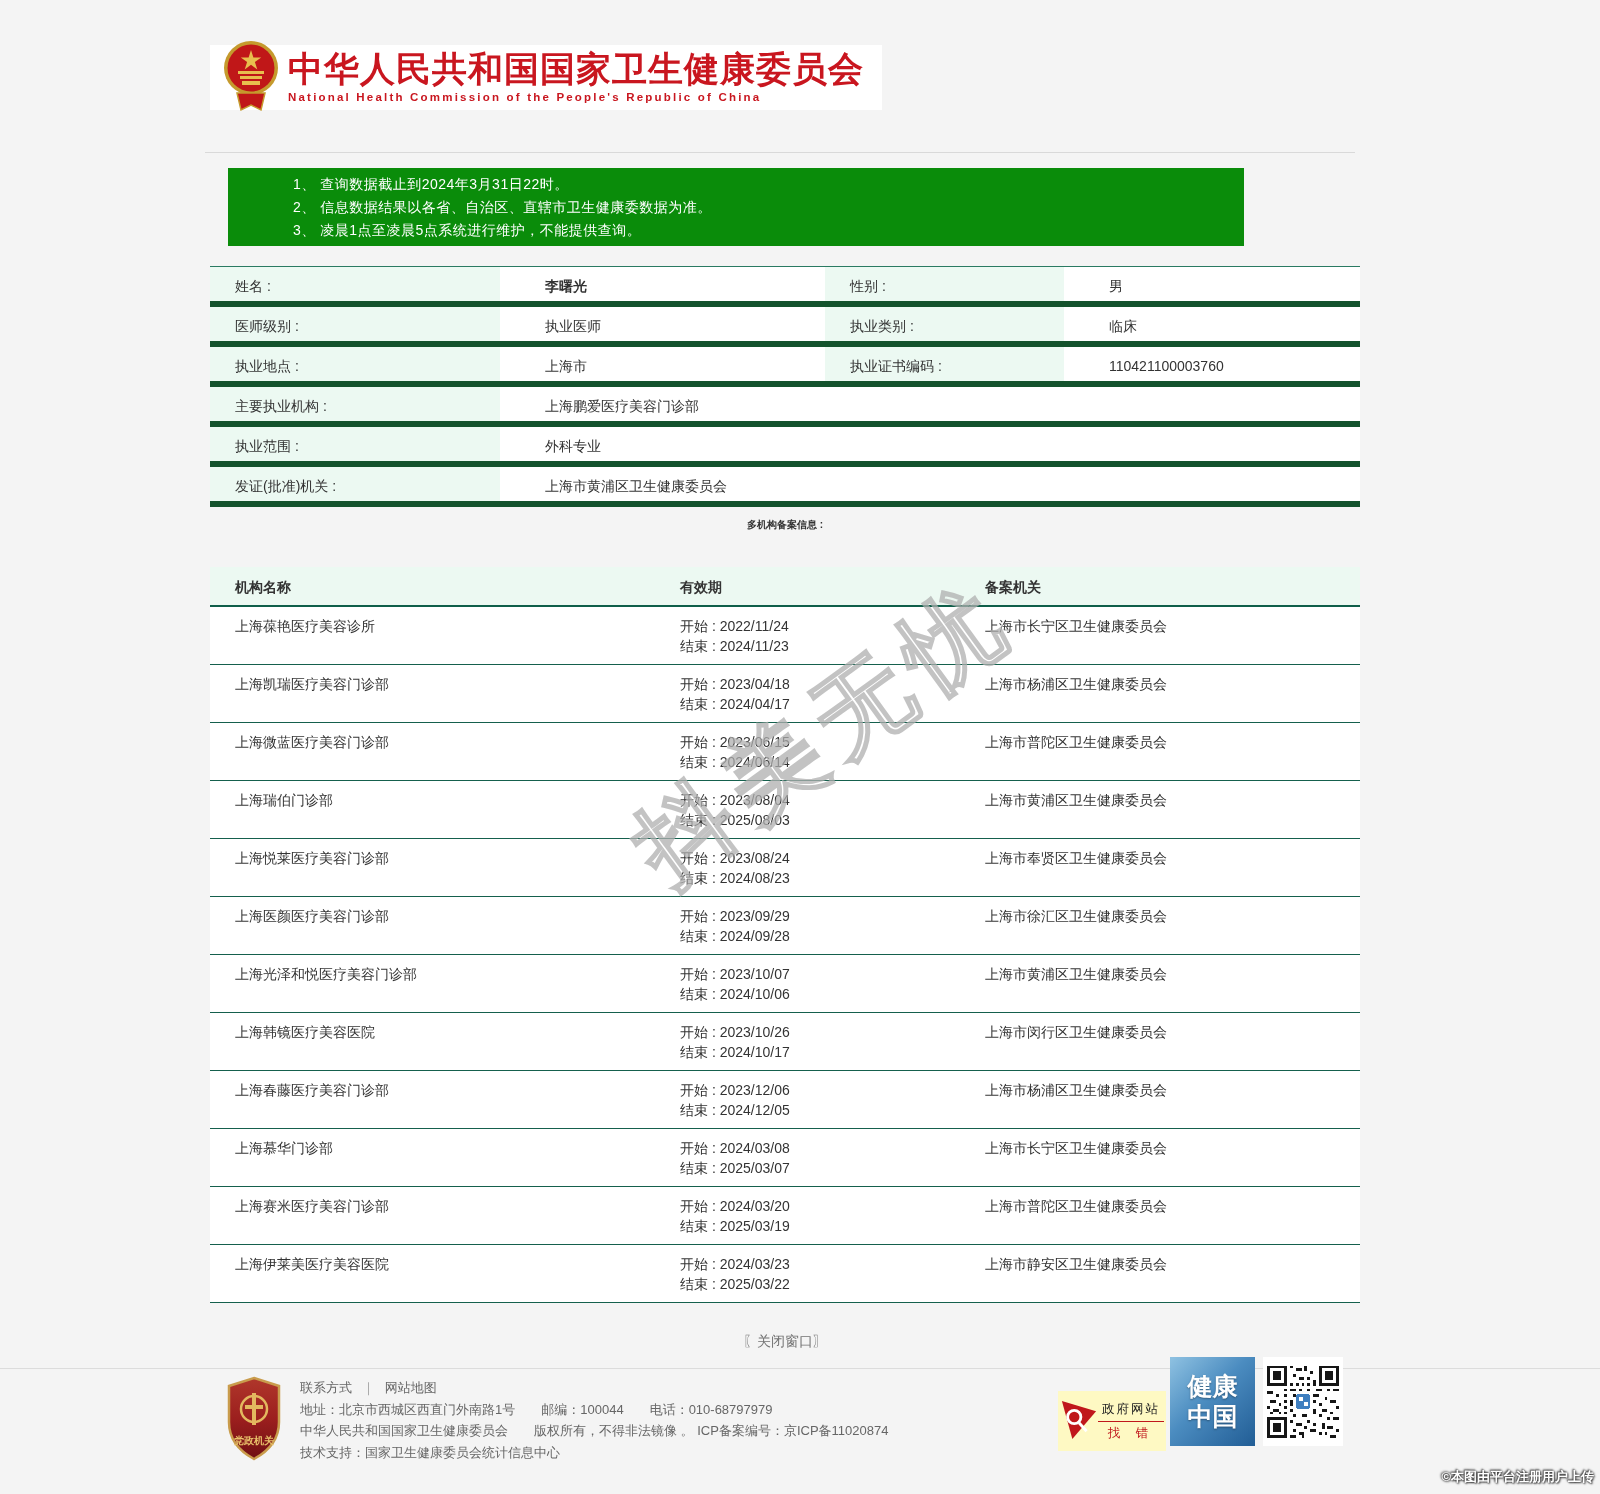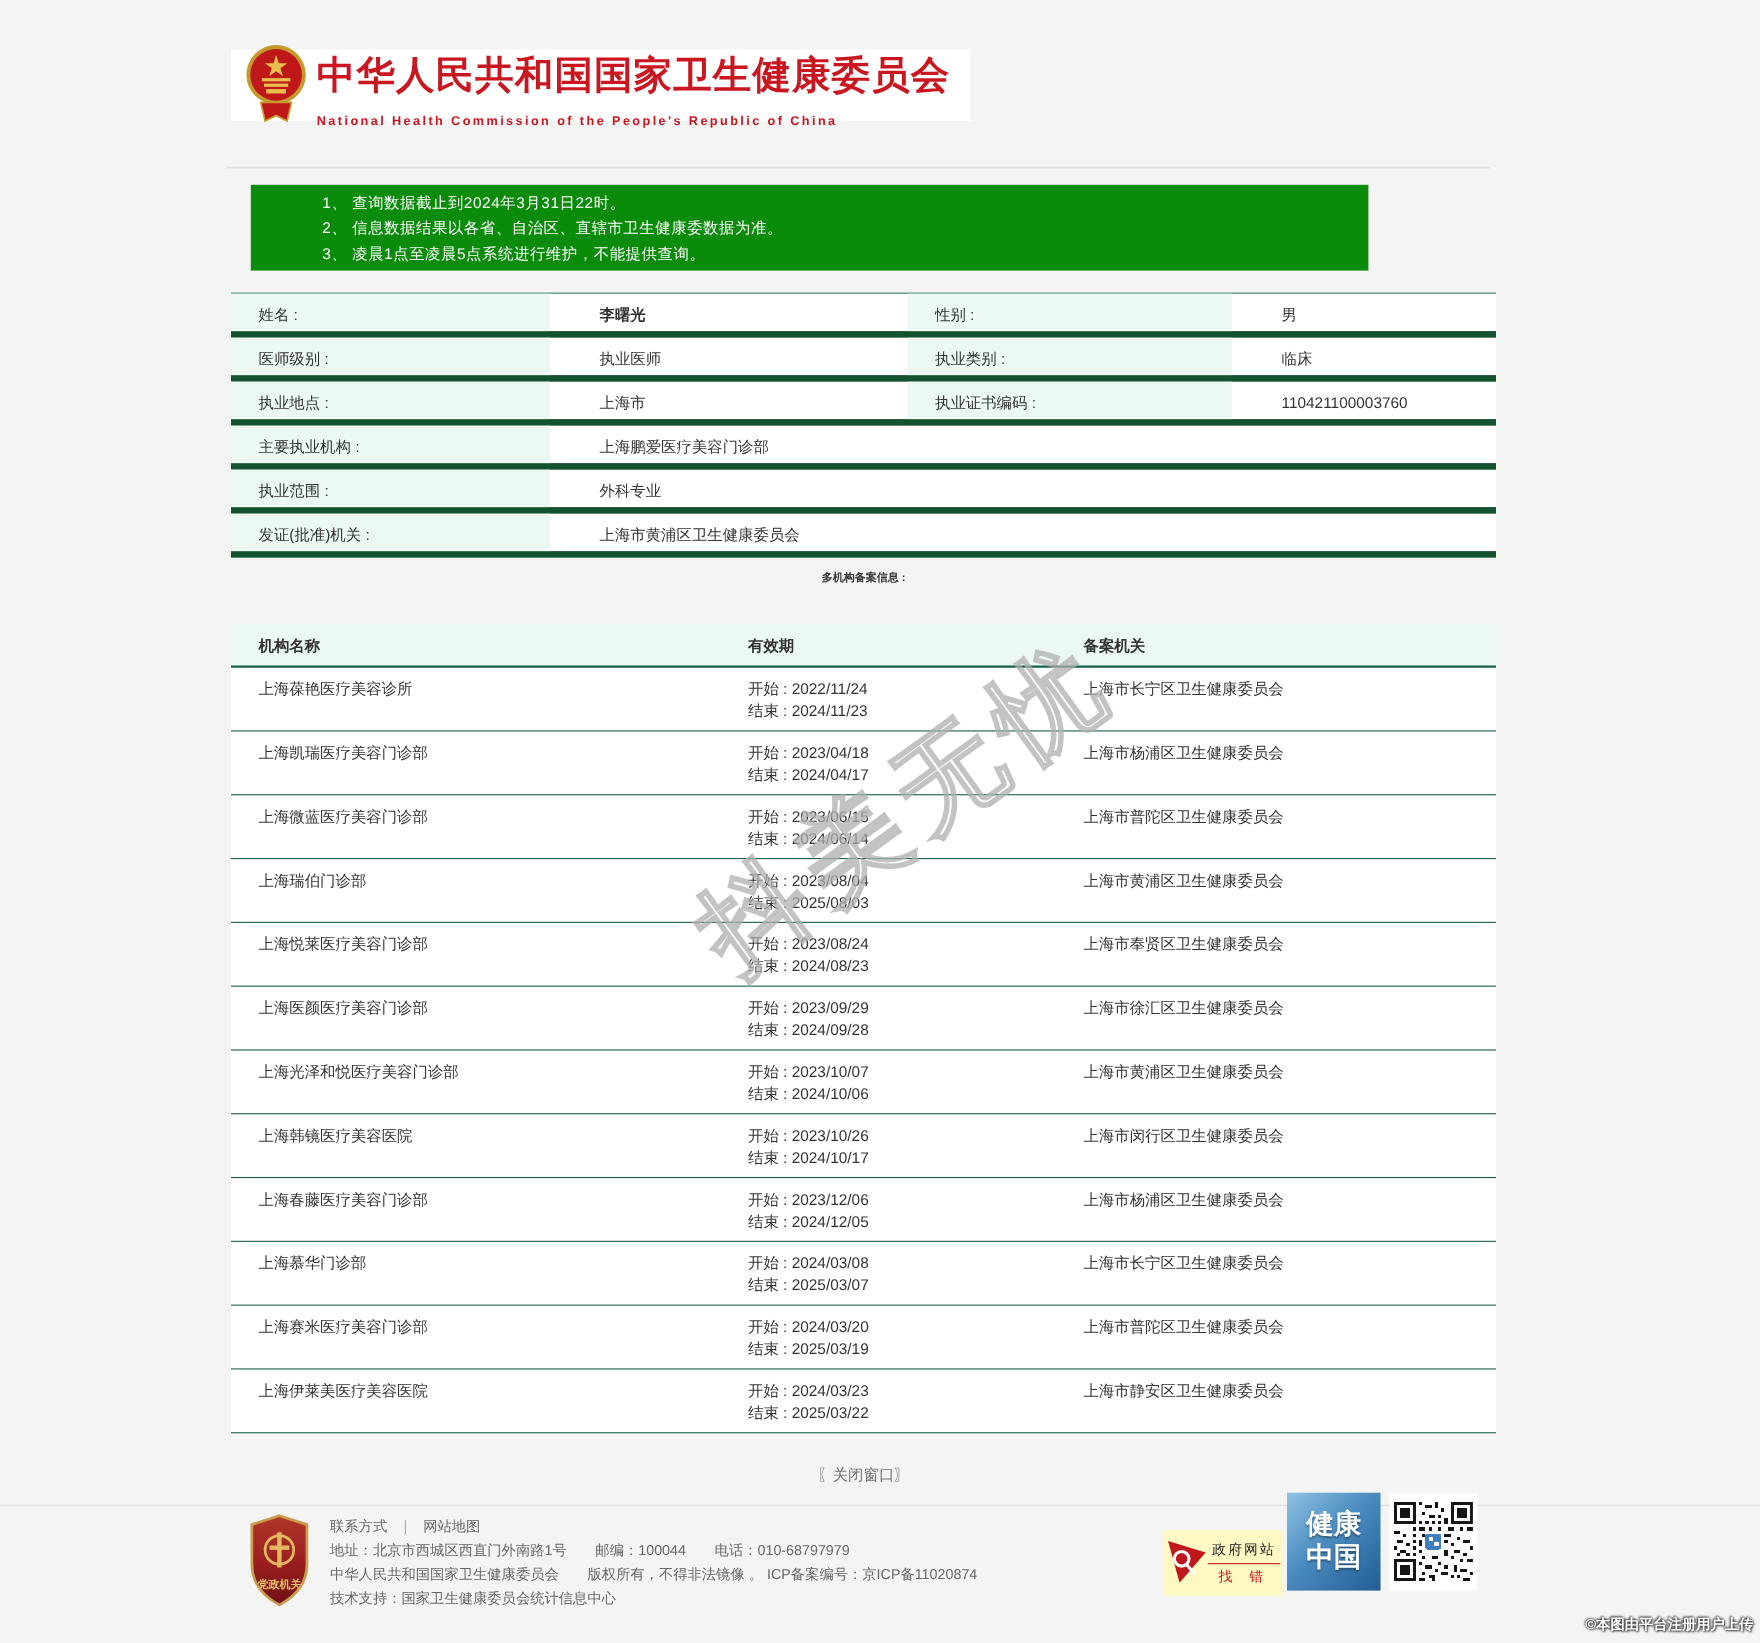--- a/index.html
+++ b/index.html
@@ -8,35 +8,35 @@
     font-family:"Liberation Sans","DejaVu Sans",sans-serif;
     background:#f4f4f4; color:#333; position:relative; overflow:hidden;
   }
   .page { position:absolute; inset:0; }
 
   
   .site-header { position:absolute; left:210px; top:45px; width:672px; height:65px; background:#fff; }
   .emblem { position:absolute; left:12px; top:-7px; width:58px; height:80px; }
   .titles { position:absolute; left:78px; top:4px; }
   .title-cn { font-size:35px; font-weight:bold; color:#c9161f; letter-spacing:1px; line-height:40px; }
-  .title-en { font-size:11.5px; font-weight:bold; color:#c9161f; letter-spacing:2.2px; margin-top:16px; }
+  .title-en { font-size:11.5px; font-weight:bold; color:#c9161f; letter-spacing:2.2px; margin-top:2px; }
 
   .header-divider { position:absolute; left:205px; top:152px; width:1150px; height:1px; background:#d9d9d9; }
 
   
   .notice { position:absolute; left:228px; top:168px; width:1016px; height:78px; background:#0a8c0a; color:#fff; padding:5px 0 0 65px; }
   .notice div { font-size:14px; line-height:23px; letter-spacing:0.5px; }
 
   
   .profile { position:absolute; left:210px; top:266px; width:1150px; border-top:1px solid #2a7a62; background:#fff; }
   .p-row { display:flex; height:40px; border-bottom:6px solid #14532d; font-size:14px;gap:20px; }
   .p-row > div { line-height:39px; white-space:nowrap; overflow:hidden; }
   .p-l1 { width:290px; background:#ecf9f2; padding-left:25px; }
   .p-v1 { width:285px; padding-left:25px; }
-  .p-l2 { width:295px; background:#ecf9f2; padding-left:25px; }
+  .p-l2 { width:239px; background:#ecf9f2; padding-left:25px; }
   .p-v2 { flex:1; padding-left:25px; }
   .p-vspan { flex:1; padding-left:25px; }
   .bold { font-weight:bold; }
 
   
   .section-heading { position:absolute; left:210px; top:518px; width:1150px; text-align:center; font-size:10px; font-weight:bold; color:#333; }
 
   
   .org-table { position:absolute; left:210px; top:567px; width:1150px; background:#fff; }
   .o-header { display:flex; height:40px; background:#ecf9f2; border-bottom:2px solid #0f5f4a; font-weight:bold; font-size:14px; }

